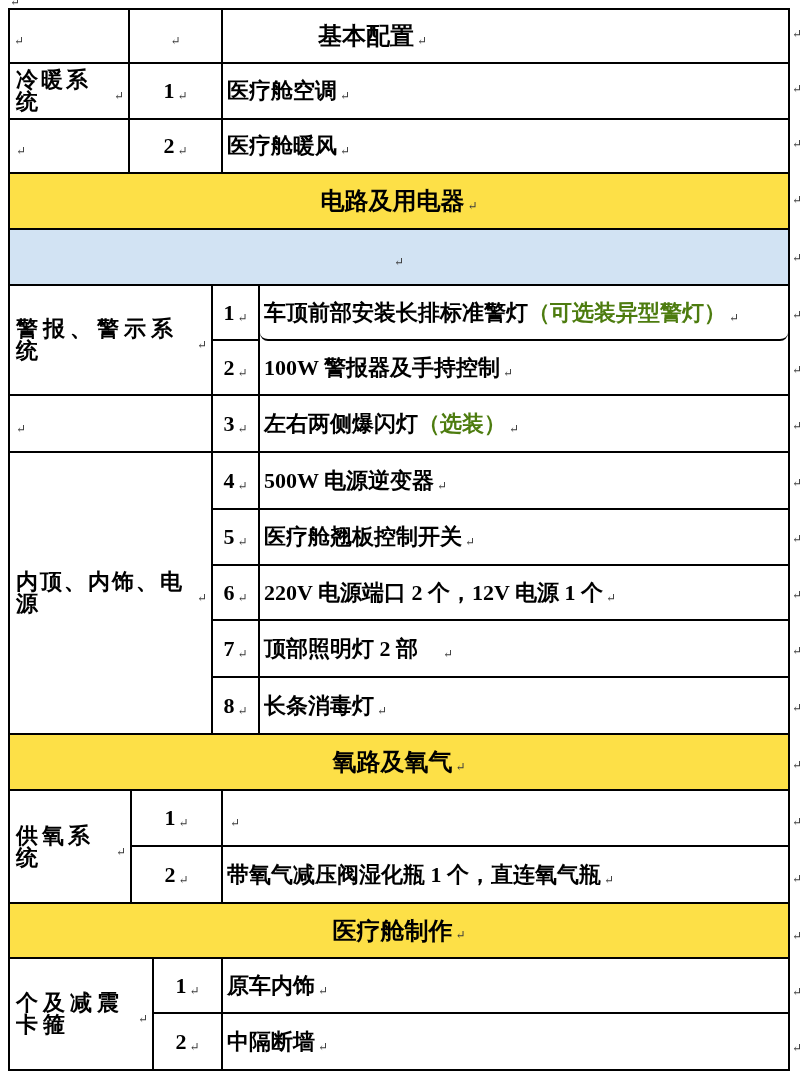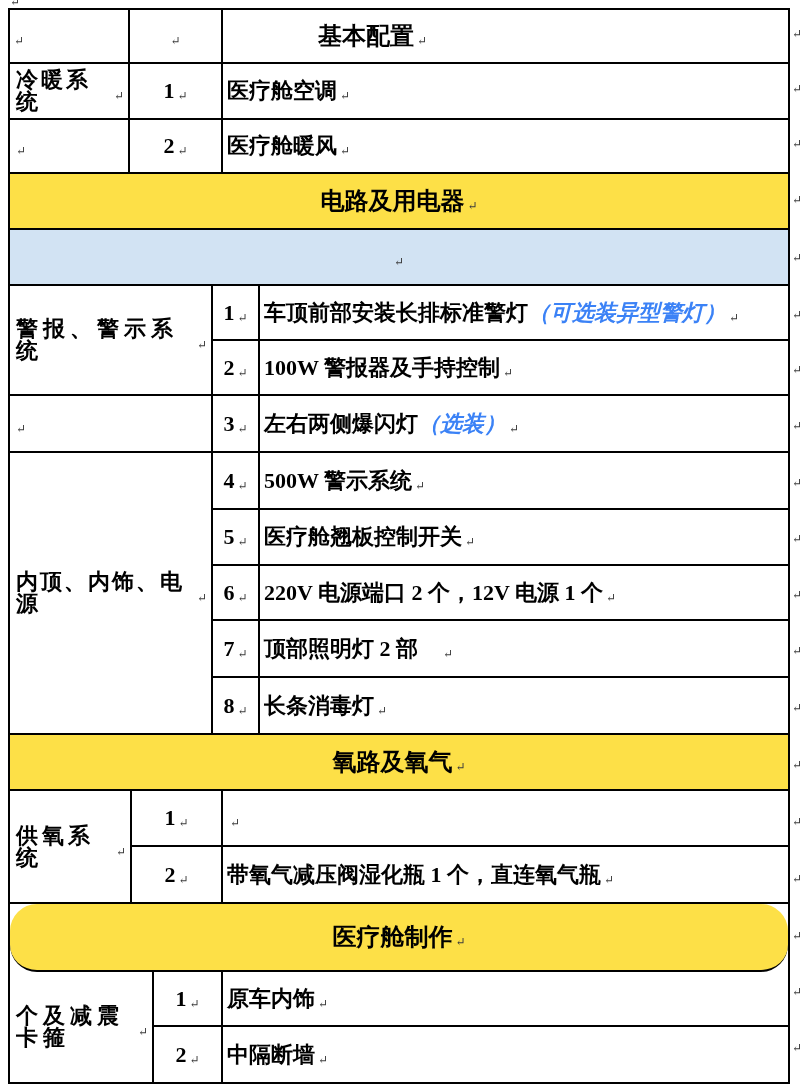--- a/index.html
+++ b/index.html
@@ -13,35 +13,35 @@
   .sec{ display:grid; border-bottom:2px solid #000; }
   .sec.last{ border-bottom:none; }
   .sec-a{ grid-template-columns:120px 93px 1fr; grid-template-rows:54px 56px 52px; }
   .sec-b{ grid-template-columns:203px 47px 1fr; grid-template-rows:55px 55px 57px 57px 56px 55px 57px 55px; }
   .sec-o{ grid-template-columns:122px 91px 1fr; grid-template-rows:56px 55px; }
   .sec-c{ grid-template-columns:144px 69px 1fr; grid-template-rows:55px 55px; }
   .hdr{
     height:56px; background:#fde047; display:flex; align-items:center; justify-content:center;
     font-size:24px; border-bottom:2px solid #000;
   }
-  .hdr.h55{ height:68px;border-radius:27px; }
+  .hdr.h55{ height:55px; }
   .cell{ display:flex; align-items:center; padding:0 4px; font-size:22px; line-height:1; background:#fff; }
   .blue-empty{ background:#d2e3f3; justify-content:center; }
   .br{ border-right:2px solid #000; }
   .bb{ border-bottom:2px solid #000; }
   .num{ justify-content:center; padding:0; }
   .title-cell{ justify-content:center; padding-right:270px; font-size:24px; }
   .group{ padding-left:6px; }
   .ls3{ letter-spacing:3px; } .ls4{ letter-spacing:4px; } .ls5{ letter-spacing:5px; } .ls2{ letter-spacing:2px; }
   .mark{
     font-size:12px; color:#3d3d3d; margin-left:3px; position:relative; top:5px;
     font-weight:normal; letter-spacing:0; flex:none;
   }
   .mark-only{ margin-left:0; }
-  .note{ color:#3b82f6;font-style:italic; }
+  .note{ color:#4d7c0f; }
   .edge-mark{
     position:absolute; left:792px; font-size:12px; color:#3d3d3d; font-weight:normal; line-height:1;
   }
   .corner-mark{ position:absolute; left:10px; top:-5px; font-size:12px; color:#3d3d3d; font-weight:normal; }
 </style>
 </head>
 <body>
 
 <div class="sheet">
   <span class="corner-mark">↵</span>
@@ -98,21 +98,21 @@
     <div class="sec sec-b">
       <div class="cell br bb group ls5" style="grid-row:1/3;grid-column:1;justify-content:flex-start;">
         <span>警报、警示系统</span>
         <span class="mark">↵</span>
       </div>
 
       <div class="cell br bb num" style="grid-row:1;grid-column:2;">
         <span>1</span>
         <span class="mark">↵</span>
       </div>
-      <div class="cell bb" style="grid-row:1;grid-column:3;">
+      <div class="cell bb" style="grid-row:1;grid-column:3;border-radius:8px;">
         <span>车顶前部安装长排标准警灯</span>
         <span class="note">（可选装异型警灯）</span>
         <span class="mark">↵</span>
       </div>
 
       <div class="cell br bb num" style="grid-row:2;grid-column:2;">
         <span>2</span>
         <span class="mark">↵</span>
       </div>
       <div class="cell bb" style="grid-row:2;grid-column:3;">
@@ -136,21 +136,21 @@
       <div class="cell br group ls2" style="grid-row:4/9;grid-column:1;">
         <span>内顶、内饰、电源</span>
         <span class="mark">↵</span>
       </div>
 
       <div class="cell br bb num" style="grid-row:4;grid-column:2;">
         <span>4</span>
         <span class="mark">↵</span>
       </div>
       <div class="cell bb" style="grid-row:4;grid-column:3;">
-        <span>500W 警示系统</span>
+        <span>500W 电源逆变器</span>
         <span class="mark">↵</span>
       </div>
 
       <div class="cell br bb num" style="grid-row:5;grid-column:2;">
         <span>5</span>
         <span class="mark">↵</span>
       </div>
       <div class="cell bb" style="grid-row:5;grid-column:3;">
         <span>医疗舱翘板控制开关</span>
         <span class="mark">↵</span>

